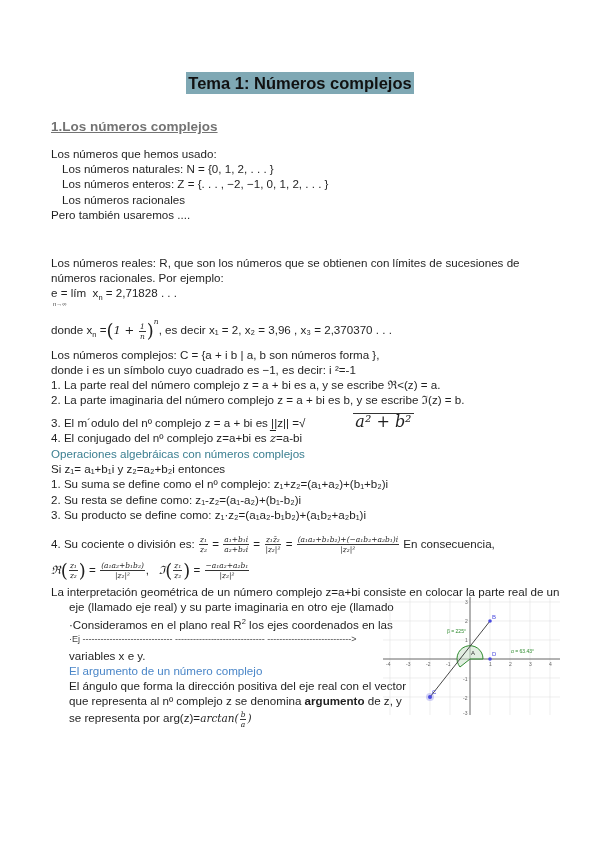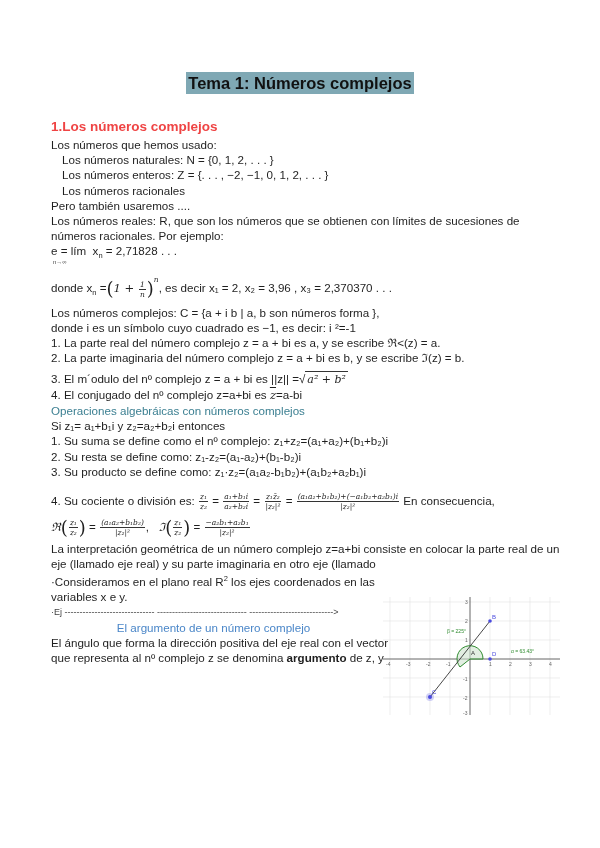--- a/index.html
+++ b/index.html
@@ -2,41 +2,41 @@
 <html><head>
 <meta charset="utf-8">
 <style>
   * { margin: 0; padding: 0; box-sizing: border-box; }
   html, body { width: 600px; height: 848px; background: #ffffff; overflow: hidden; }
   body { font-family: "Liberation Sans", sans-serif; color: #1f1f1f; position: relative; }
   .page { position: absolute; left: 0; top: 0; width: 600px; height: 848px; }
   .title-wrap { position: absolute; top: 72px; left: 0; width: 600px; text-align: center; }
   .title { display: inline-block; background: #7fa8b4; color: #111; font-weight: bold; font-size: 16.5px; padding: 1px 2px; line-height: 20px; }
   .body { position: absolute; left: 51px; top: 118px; width: 510px; font-size: 11.6px; line-height: 15.2px; }
-  .h1 { font-weight: bold; font-size: 13.5px; color: #ef4444; line-height: 18px; margin-bottom: 1px; }
+  .h1 { font-weight: bold; font-size: 13.5px; color: #737373; line-height: 18px; margin-bottom: 10px; text-decoration: underline; }
   .indent { padding-left: 11px; }
   .sec { color: #3b7f91; }
-  .sec2 { color: #4a86c8; text-align: center; }
+  .sec2 { color: #4a86c8; }
   .line { white-space: nowrap; }
-  .wrap { white-space: normal; }
+  .wrap { white-space: normal; margin-top: 33px; }
   sub, sup { font-size: 7.5px; }
   .lim { display: inline-block; position: relative; }
   .lim .under { position: absolute; left: 2px; top: 12px; font-size: 6px; color: #444; }
   .frac { display: inline-flex; flex-direction: column; align-items: center; vertical-align: middle; font-family: "DejaVu Serif", serif; font-style: italic; font-size: 7.5px; line-height: 9px; margin: 0 1px; }
   .frac .num { border-bottom: 0.8px solid #333; padding: 0 1px; }
   .frac .den { padding: 0 1px; }
   .paren { font-size: 18px; vertical-align: middle; font-family: "DejaVu Serif", serif; font-weight: lighter; }
   .ital { font-family: "DejaVu Serif", serif; font-style: italic; }
   .frak { font-family: "DejaVu Serif", serif; font-style: italic; }
-  .sqrt { display: inline-block; border-top: 0.8px solid #333; padding: 0 2px; font-family: "DejaVu Serif", serif; font-style: italic; font-size: 11px; }
+  .sqrt { display: inline-block; border-top: 0.8px solid #333; padding: 0 2px; font-family: "DejaVu Serif", serif; font-style: italic; font-size: 16px; margin-left: 48px; }
   .overline { text-decoration: overline; }
   .mt2 { margin-top: 9px; }
   .mt4 { margin-top: 5px; }
   .bigline { line-height: 26px; }
-  .geo-text { width: 325px; }
+  .geo-text { width: 325px; margin-left: 18px; }
   .graph { position: absolute; left: 383px; top: 597px; width: 177px; height: 118px; }
   .arc { font-family: "DejaVu Serif", serif; font-style: italic; font-size: 10.5px; }
 </style>
 </head>
 <body>
 
 <div class="page">
 
   <div class="title-wrap">
     <span class="title">Tema 1: Números complejos</span>
@@ -108,34 +108,38 @@
       <span class="frac">
           <span class="num">(a₁a₂+b₁b₂)</span>
           <span class="den">|z₂|²</span>
         </span><span>,</span>&nbsp;&nbsp;
       <span class="frak">ℑ</span><span class="paren">(</span><span class="frac">
           <span class="num">z₁</span>
           <span class="den">z₂</span>
         </span><span class="paren">)</span>
       <span>=</span>
       <span class="frac">
-          <span class="num">−a₂b₁+a₂b₁</span>
+          <span class="num">−a₁a₂+a₂b₁</span>
           <span class="den">|z₂|²</span>
         </span>
     </div>
 
     <div class="line">La interpretación geométrica de un número complejo z=a+bi consiste en colocar la parte real de un</div>
     <div class="geo-text">
       <div class="line">eje (llamado eje real) y su parte imaginaria en otro eje (llamado</div>
       <div class="line"><span>·Consideramos en el plano real R</span><sup>2</sup><span> los ejes coordenados en las</span></div>
+      <div class="line" style="font-size:9px;color:#444;">·Ej ------------------------------ ------------------------------ ----------------------------&gt;</div>
       <div class="line">variables x e y.</div>
-      <div class="line" style="font-size:9px;color:#444;">·Ej ------------------------------ ------------------------------ ----------------------------&gt;</div>
       <div class="line sec2">El argumento de un número complejo</div>
       <div class="line">El ángulo que forma la dirección positiva del eje real con el vector</div>
       <div class="line"><span>que representa al nº complejo z se denomina </span><b>argumento</b><span> de z, y</span></div>
+      <div class="line" style="line-height:20px;"><span>se representa por arg(z)=</span><span class="arc">arctan(</span><span class="frac">
+            <span class="num">b</span>
+            <span class="den">a</span>
+          </span><span class="arc">)</span></div>
     </div>
   </div>
 
   <svg class="graph" viewBox="0 0 177 118" width="177" height="118">
     <g stroke="#e3e3e3" stroke-width="0.6">
       <line x1="0" y1="5" x2="177" y2="5"></line>
         <line x1="0" y1="24" x2="177" y2="24"></line>
         <line x1="0" y1="43" x2="177" y2="43"></line>
       <line x1="0" y1="81" x2="177" y2="81"></line>
         <line x1="0" y1="100" x2="177" y2="100"></line>

